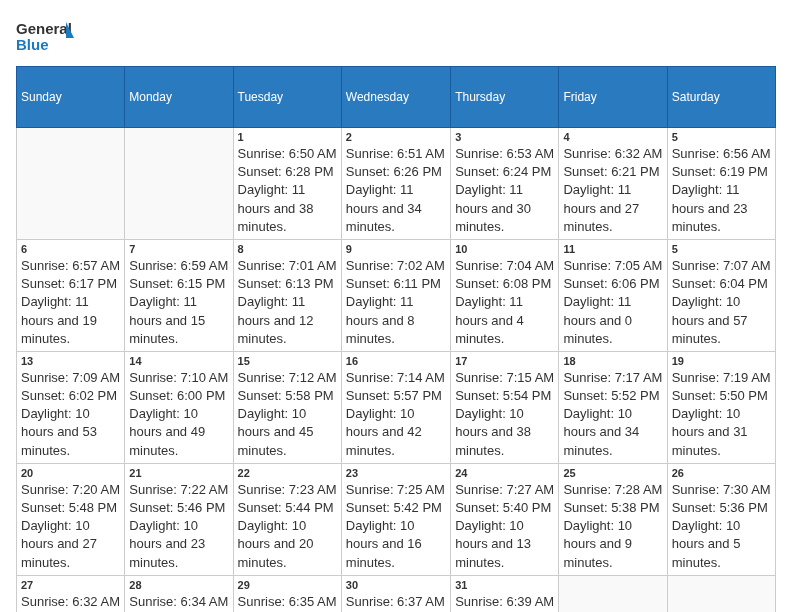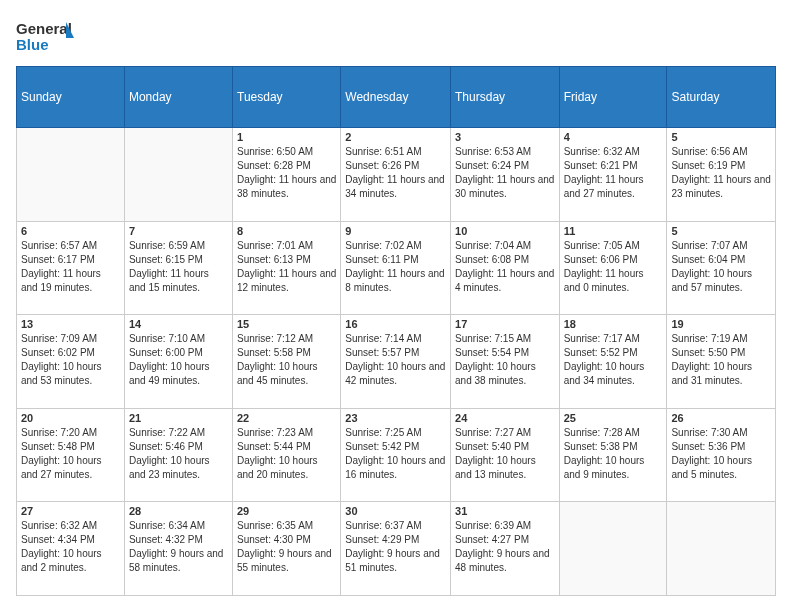--- a/index.html
+++ b/index.html
@@ -72,21 +72,21 @@
       background: #fff;
     }
     .day-num {
       font-size: 11px;
       font-weight: bold;
       color: #333;
       display: block;
       margin-bottom: 2px;
     }
     .day-info {
-      font-size: 10px;
+      font-size: 13px;
       color: #333;
       line-height: 1.4;
     }
     .row-shade td {
       background: #f0f4f8;
     }
   </style>
 </head>
 <body>
 

